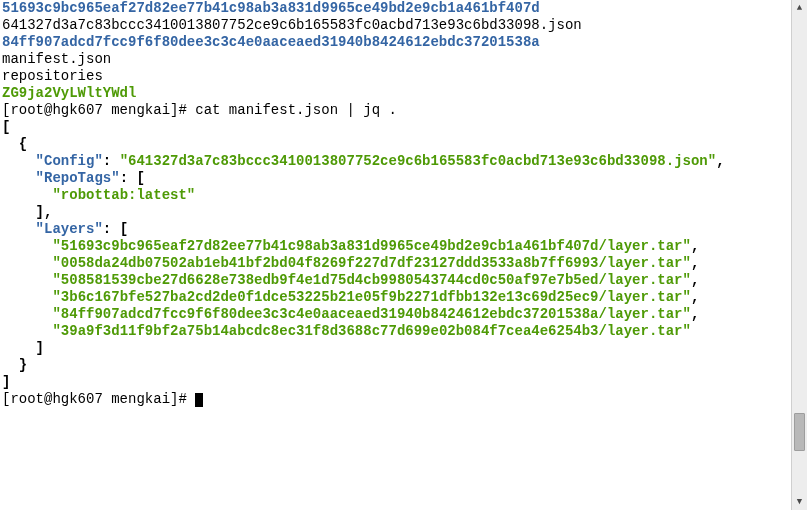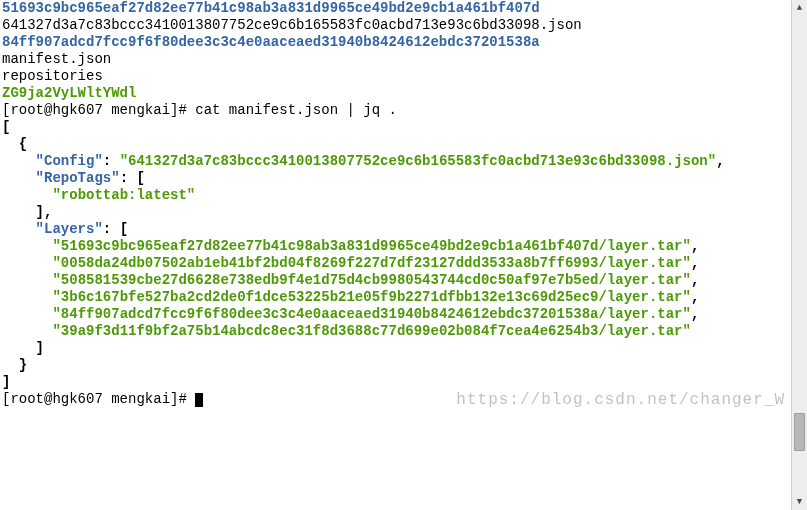--- a/index.html
+++ b/index.html
@@ -123,14 +123,13 @@
 <span>[root@hgk607 mengkai]# </span><span class="cursor-block"></span></div>
 
   <div class="scrollbar">
     <div class="scroll-arrow">▲</div>
     <div class="scroll-track">
       <div class="scroll-thumb"></div>
     </div>
     <div class="scroll-arrow" style="position:absolute;bottom:0;">▼</div>
   </div>
 
-  <div class="watermark">https://blog.csdn.net/changer_W</div>
 </div>
 
 </body></html>

